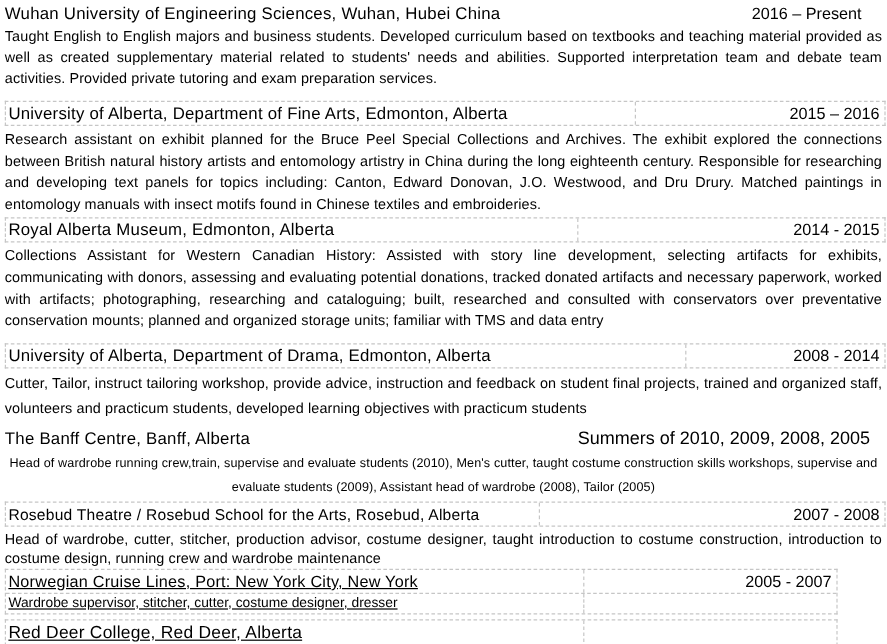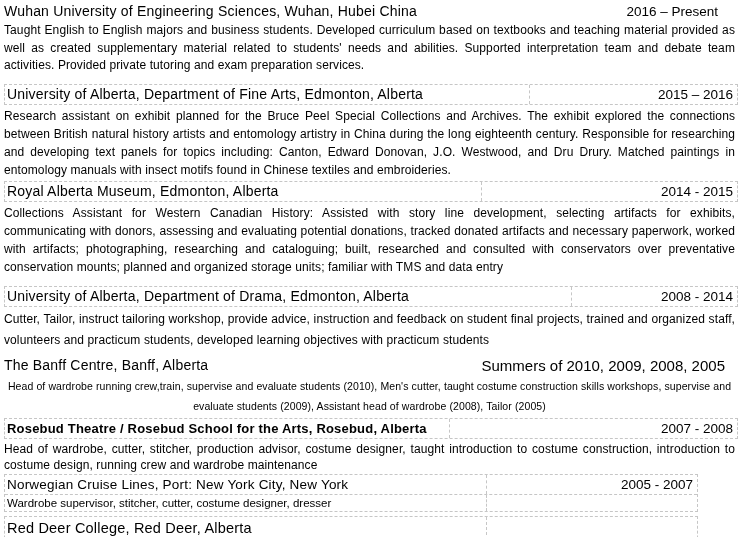--- a/index.html
+++ b/index.html
@@ -16,41 +16,41 @@
   .head .d{flex:1;text-align:right;font-size:13.5px;line-height:17px;white-space:nowrap;}
   .head.plain1 .d{padding-right:20px;}
   .head.plain2 .d{padding-right:13px;font-size:15px;}
   .head.boxed{border:1px dashed #c6c6c6;height:21px;align-items:center;}
   .head.boxed .cellL{border-right:1px dashed #c6c6c6;height:100%;display:flex;align-items:center;padding-left:2px;}
   .head.boxed .d{padding-right:4px;}
   .w525{width:525px;text-align:center;}
   .w477{width:477px;}
   .w567{width:567px;}
   .w445{width:445px;}
-  .w445 .t{font-size:13px;font-weight:bold;}
+  .w445 .t{font-size:13px;}
   
   .desc{width:731px;font-size:12px;line-height:17.6px;text-align:justify;letter-spacing:0.1px;padding-top:2px;}
   .desc.lh18{line-height:18px;}
   .desc.lh21{line-height:21px;}
   .desc.small{font-size:10.5px;line-height:20px;text-align:center;}
   .desc.lh165{line-height:16.5px;}
   
   .s1{margin-bottom:9px;}
   .s2{margin-bottom:2px;}
   .s3{margin-bottom:10px;}
   .s4{margin-bottom:6px;}
   .s5{margin-bottom:2px;}
   .s6{margin-bottom:0;}
   
   .tbl{width:694px;border:1px dashed #c6c6c6;}
   .tbl .row{display:flex;}
   .tbl .rowHead{height:19px;align-items:center;}
   .tbl .rowHead.tall{height:23px;}
   .tbl .rowBody{height:17px;border-top:1px dashed #c6c6c6;align-items:center;}
-  .tbl .cl{width:482px;border-right:1px dashed #c6c6c6;height:100%;display:flex;align-items:center;padding-left:2px;}
+  .tbl .cl{width:482px;border-right:1px dashed #c6c6c6;height:100%;display:flex;align-items:center;padding-left:2px;text-decoration:underline;}
   .tbl .t{font-size:13.5px;white-space:nowrap;letter-spacing:0.2px;}
   .tbl .t.big{font-size:14.5px;}
   .tbl .cr{flex:1;text-align:right;font-size:13.5px;padding-right:4px;white-space:nowrap;}
   .tbl .cr.pad{padding-right:36px;}
   .tbl .bodytxt{font-size:11.5px;white-space:nowrap;}
   .tblA{margin-bottom:4px;}
   .rowBody .rpad{flex:1;height:100%;}
 </style>
 </head>
 <body>

